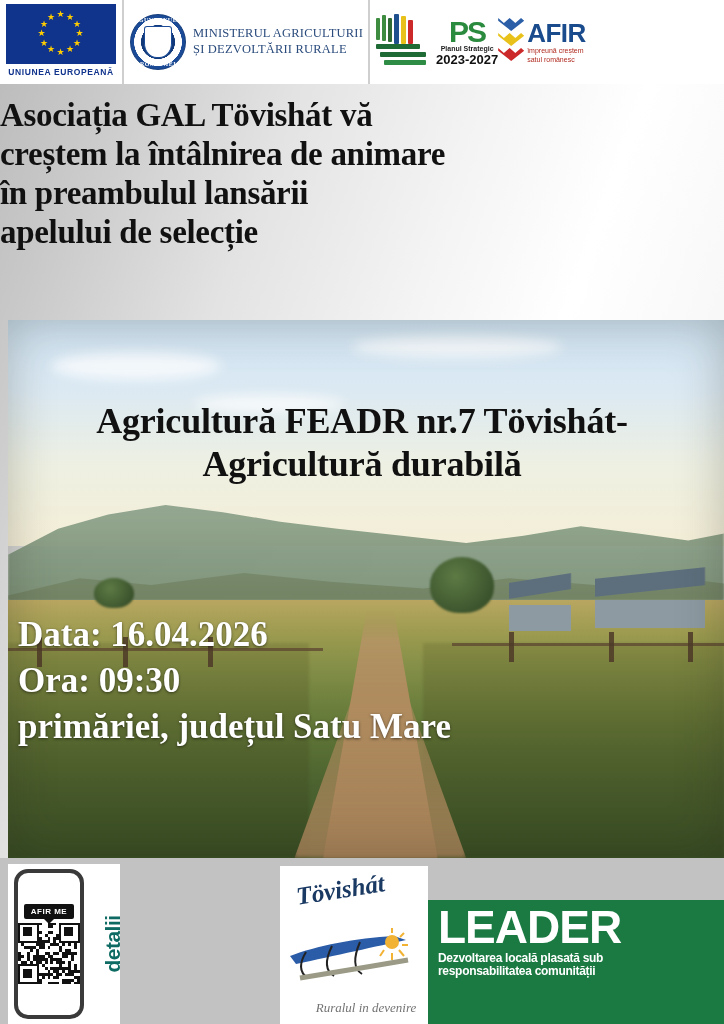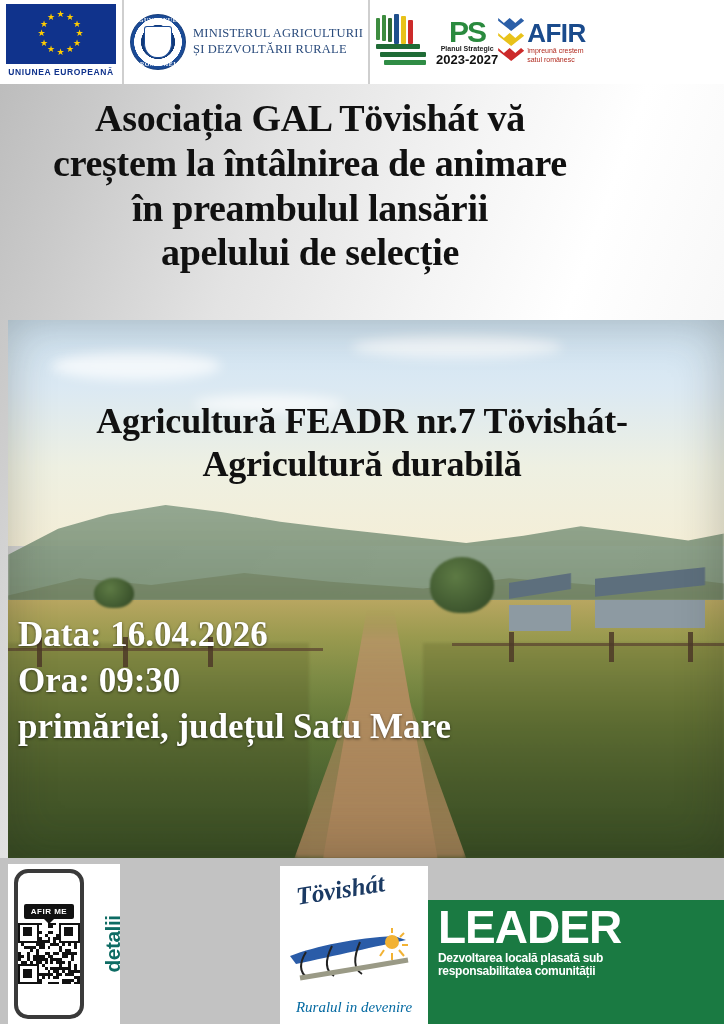--- a/index.html
+++ b/index.html
@@ -84,22 +84,22 @@
     font-family:"Liberation Sans",sans-serif;font-size:7px;color:#b02a1f;line-height:1.15;margin-top:1px;
   }
   .afir-agency{
     border-left:1.5px solid #8aa0bd;padding-left:5px;margin-left:3px;
     font-family:"Liberation Sans",sans-serif;font-size:10.5px;color:#1a4b8c;line-height:1.28;
   }
 
   
   .title{
     position:absolute;left:0;top:96px;width:620px;
-    text-align:center;font-family:"Liberation Serif",serif;
-    font-weight:bold;font-size:38px;line-height:1.18;color:#111;
+    font-family:"Liberation Serif",serif;
+    font-weight:bold;font-size:33px;line-height:1.18;color:#111;
     letter-spacing:-.3px;
   }
 
   
   .photo{
     position:absolute;left:8px;top:320px;width:716px;height:538px;
     overflow:hidden;
   }
   .photo .sky{
     position:absolute;left:0;top:0;width:100%;height:42%;
@@ -219,23 +219,23 @@
   .tovishat-card{
     position:absolute;left:280px;top:866px;width:148px;height:158px;
     background:#ffffff;overflow:hidden;
   }
   .tov-name{
     position:absolute;left:16px;top:10px;
     font-family:"Liberation Serif",serif;font-style:italic;font-weight:bold;
     font-size:25px;color:#1b3a63;transform:rotate(-9deg);
   }
   .tov-tag{
-    position:absolute;left:12px;bottom:8px;width:124px;text-align:center;
+    position:absolute;left:24px;bottom:8px;width:124px;text-align:center;
     font-family:"Liberation Serif",serif;font-style:italic;
-    font-size:15px;color:#0369a1;
+    font-size:13px;color:#737373;
   }
   .tov-art{position:absolute;left:6px;top:46px;width:136px;height:78px;}
   .leader{
     position:absolute;left:428px;top:900px;width:296px;height:124px;
     background:#1a7a42;color:#ffffff;box-sizing:border-box;padding:4px 8px 6px 10px;
   }
   .leader-title{
     font-family:"Liberation Sans",sans-serif;font-weight:bold;
     font-size:46px;line-height:1;letter-spacing:-1px;
   }

